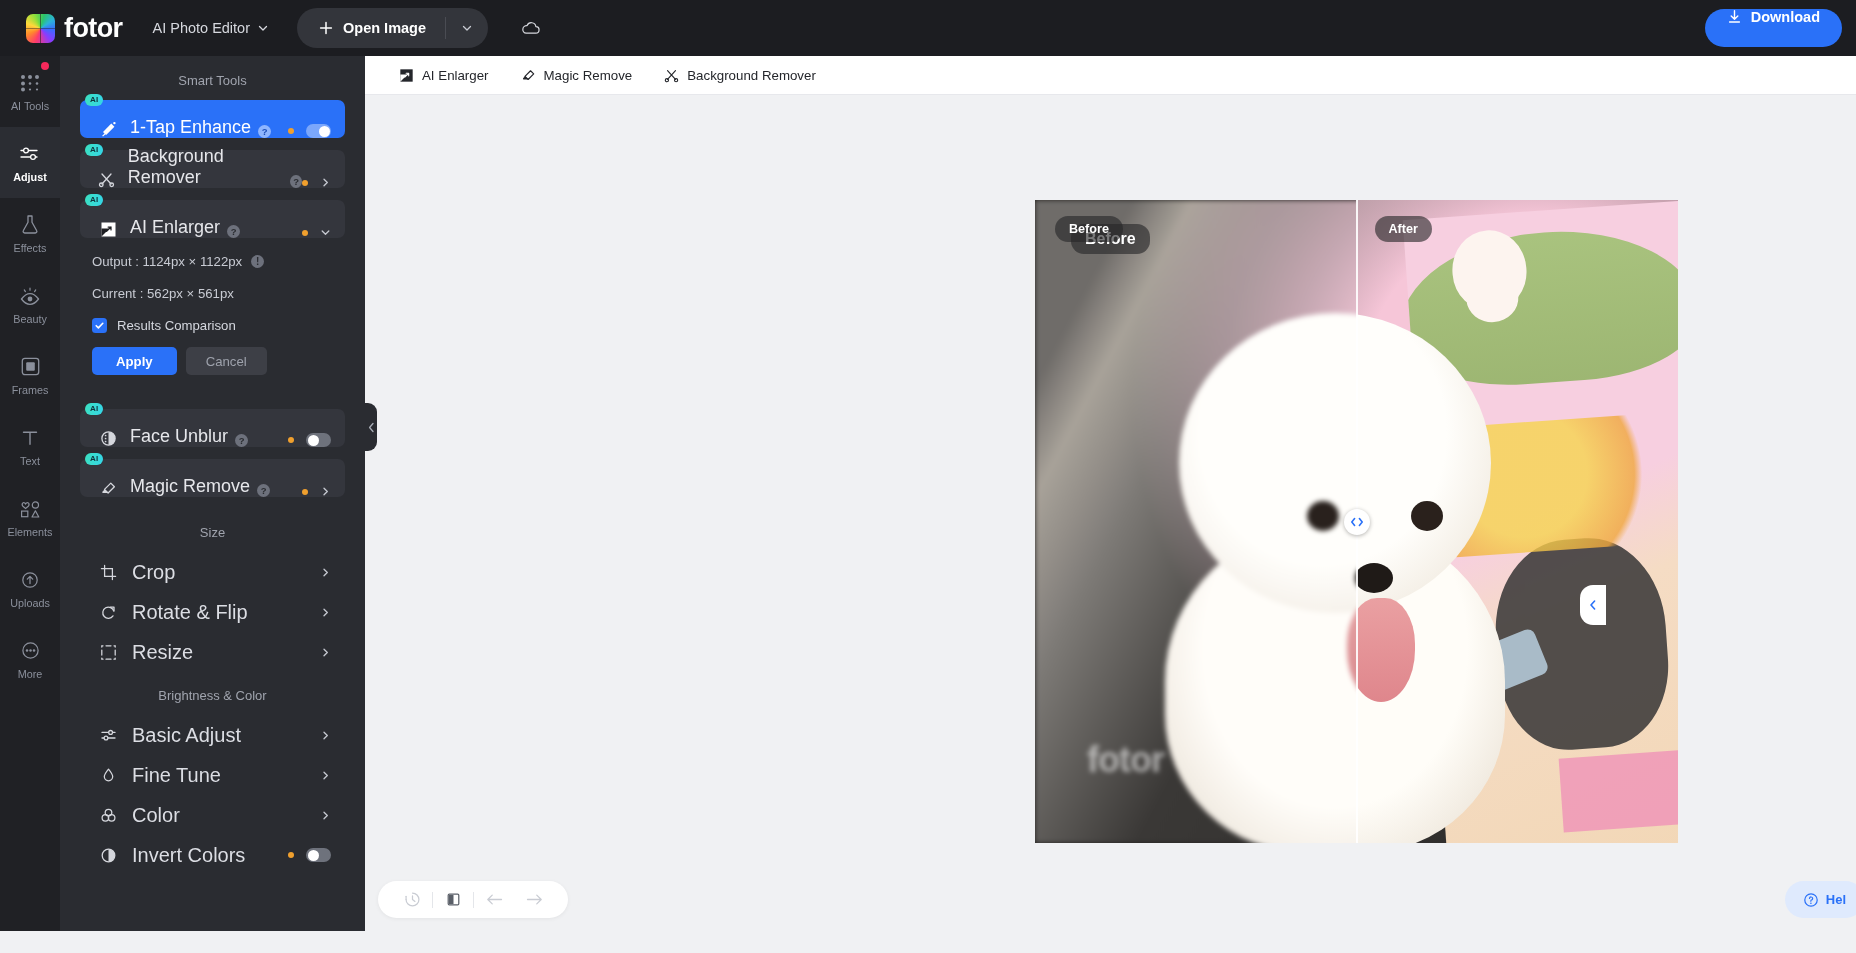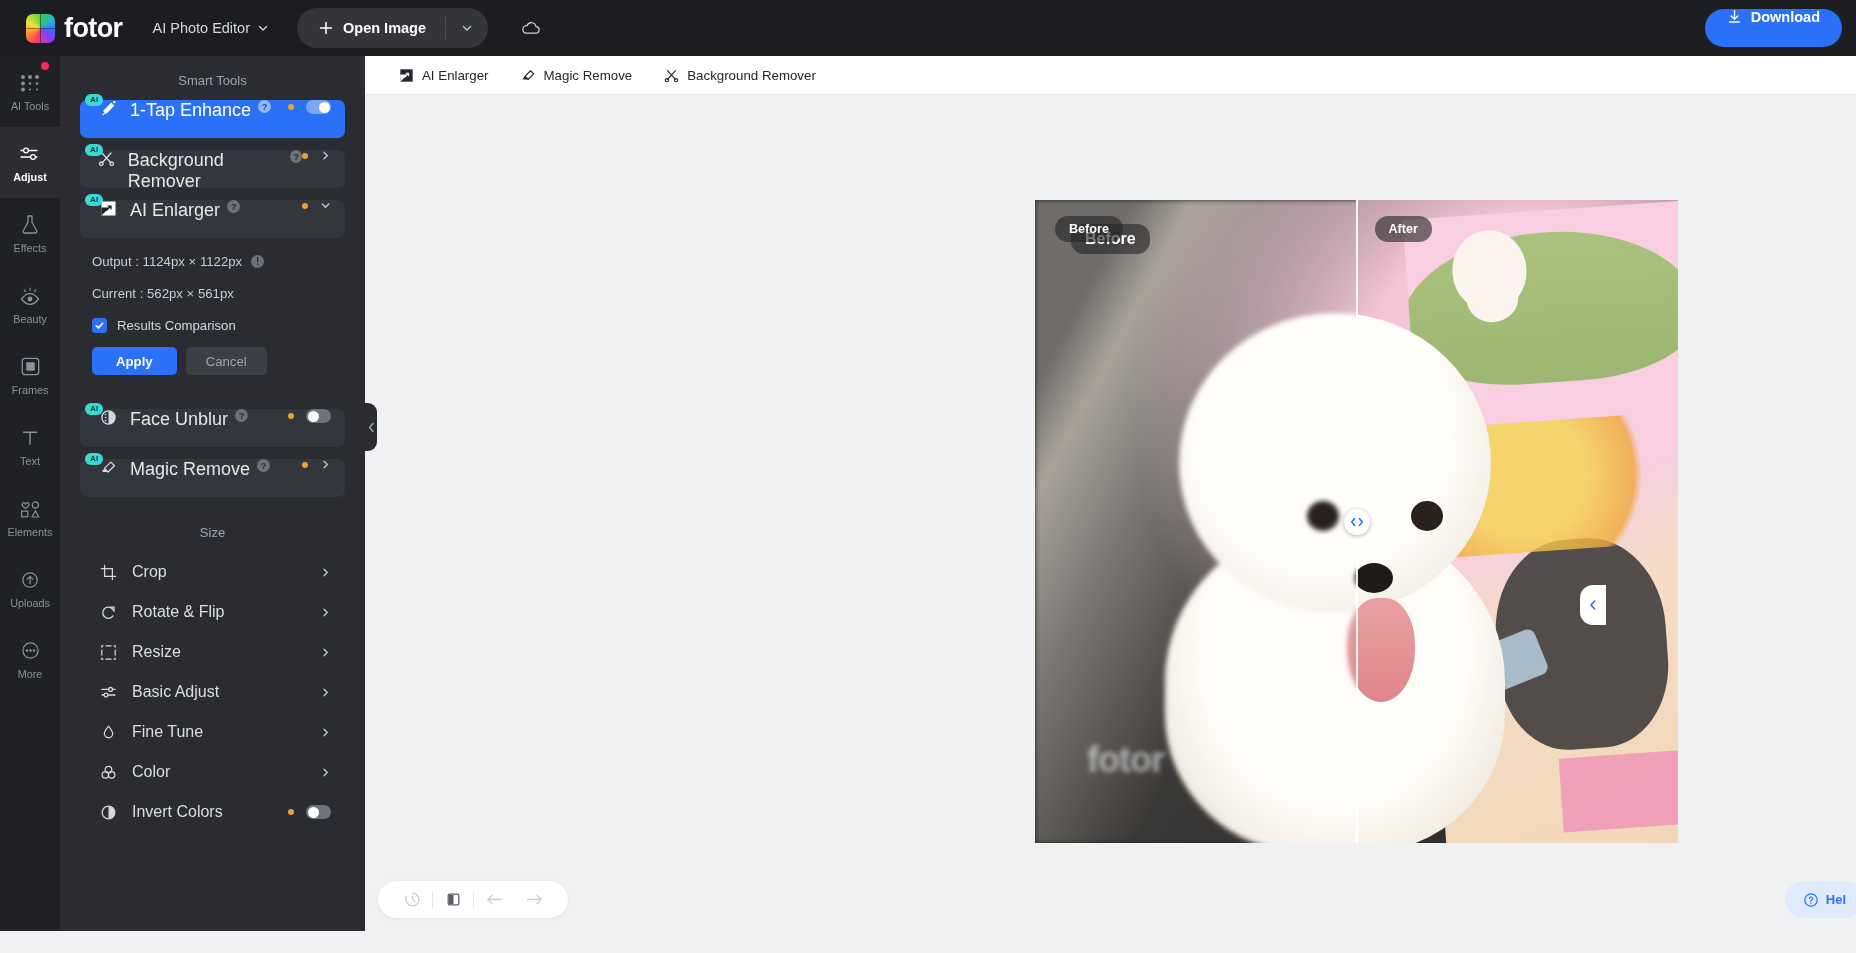--- a/index.html
+++ b/index.html
@@ -76,21 +76,21 @@
   
   .panel {
     width: 305px; flex: 0 0 305px; background:#2a2c31; overflow:hidden; position:relative;
     padding-top: 1px;
   }
   .panel-scroll { height: 100%; overflow:hidden; padding: 0 20px; }
   .section-title {
     text-align:center; color:#a0a4ae; font-size: 13px; padding: 16px 0 12px;
   }
   .tool-row {
-    position:relative; display:flex; align-items:flex-start; height: 38px; border-radius: 7px;
+    position:relative; display:flex; align-items:flex-end; height: 38px; border-radius: 7px;
     background:#34363d; margin-bottom: 12px; padding-left: 17px; cursor:pointer;
   }
   .tool-row.active { background:#2a71f8; }
   .ai-badge {
     position:absolute; left: 5px; top: -6px; background: linear-gradient(100deg,#3be0c0,#35d6e8);
     color:#11343d; font-size: 8px; font-weight:700; border-radius: 7px; padding: 1px 5px 1px;
     line-height: 1.25; letter-spacing: .2px;
   }
   .tool-ico { width: 22px; display:flex; align-items:center; justify-content:center; color:#e9eaee; }
   .tool-label { margin-left: 11px; color:#e6e7eb; font-size: 18px; }
@@ -117,21 +117,21 @@
   .check-line { display:flex; align-items:flex-end; gap:10px; margin-bottom: 14px; cursor:pointer; }
   .checkbox { width:15px; height:15px; border-radius:3.5px; background:#2a71f8; display:flex; align-items:center; justify-content:center; }
   .check-label { color:#d5d8df; font-size: 13.2px; }
   .btn-row { display:flex; gap: 9px; margin-bottom: 28px; }
   .btn-apply { background:#2a71f8; color:#fff; border:none; border-radius:5px; height:28px; padding: 0 24px; font-size:13.2px; font-weight:700; font-family:inherit; cursor:pointer; }
   .btn-cancel { background:#3d3f46; color:#9ea2ac; border:none; border-radius:5px; height:28px; padding: 0 20px; font-size:13.2px; font-family:inherit; cursor:pointer; }
 
   .simple-row {
     display:flex; align-items:center; height: 40px; cursor:pointer; padding-left: 17px;
   }
-  .simple-row .tool-label { margin-left: 13px; color:#dcdee4; font-size: 16px; }
+  .simple-row .tool-label { margin-left: 13px; color:#dcdee4; font-size: 20px; }
 
   
   .panel-handle {
     position:absolute; left: 365px; top: 403px; width: 12px; height: 48px;
     background:#2a2c31; border-radius: 0 9px 9px 0; display:flex; align-items:center;
     justify-content:center; color:#a9adb7; font-size: 11px; cursor:pointer; z-index: 25;
   }
 
   
   .main { flex: 1; display:flex; flex-direction:column; background:#f0f1f3; position:relative; min-width:0; }
@@ -620,20 +620,21 @@
           <span class="tool-label">Resize</span>
           <div class="row-right">
             <span class="chev">
               <svg width="11" height="11" viewBox="0 0 11 11">
                   <path d="M4 2.2 7.3 5.5 4 8.8" fill="none" stroke="#c6c9d1" stroke-width="1.3" stroke-linecap="round" stroke-linejoin="round"></path>
                 </svg>
             </span>
           </div>
         </div>
 
+        <div class="section-title">Brightness &amp; Color</div>
 
         <div class="simple-row">
           <span class="tool-ico">
             <svg width="17" height="17" viewBox="0 0 17 17">
               <g fill="none" stroke="#d5d7dd" stroke-width="1.3" stroke-linecap="round">
                   <path d="M2 5.4h13M2 11h13"></path>
                 </g>
               <circle cx="10.6" cy="5.4" r="1.9" fill="#2a2c31" stroke="#d5d7dd" stroke-width="1.3"></circle>
               <circle cx="6" cy="11" r="1.9" fill="#2a2c31" stroke="#d5d7dd" stroke-width="1.3"></circle>
             </svg>

